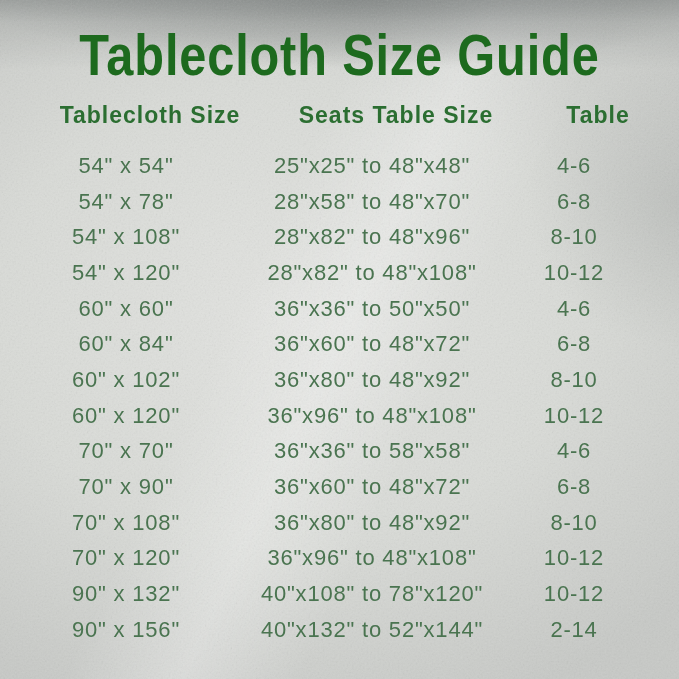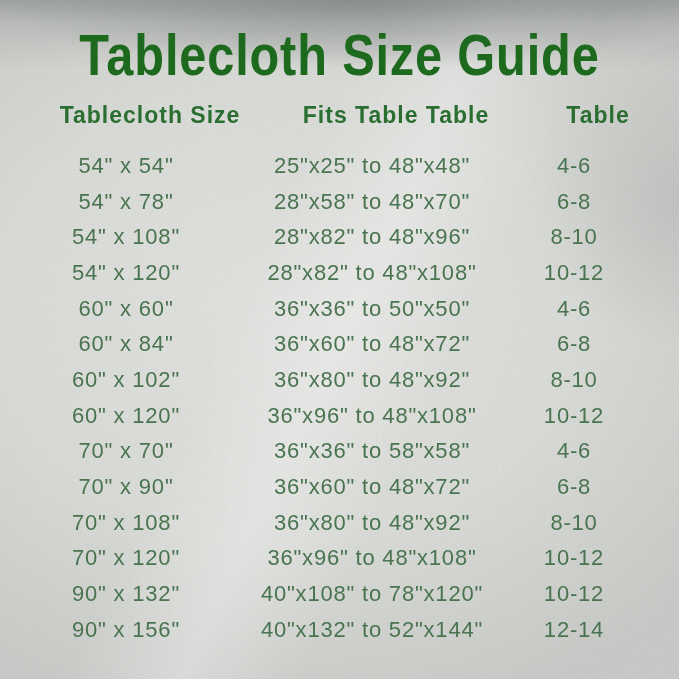--- a/index.html
+++ b/index.html
@@ -78,21 +78,21 @@
     </filter>
     <rect width="679" height="679" filter="url(#grain)"></rect>
   </svg>
 
   <div class="content">
 
     <div class="title" style="color: rgb(29, 106, 30);">Tablecloth Size Guide</div>
 
     <div class="grid-row thead" style="color: rgb(43, 110, 49); margin-left: 24px;">
       <div>Tablecloth Size</div>
-      <div>Fits Table Table</div>
+      <div>Seats Table Size</div>
       <div>Table</div>
     </div>
 
     <div class="tbody" id="tbody">
         <div class="grid-row trow" style="color: rgb(74, 116, 80);">
           <div>54" x 54"</div>
           <div>25"x25" to 48"x48"</div>
           <div>4-6</div>
         </div>
         <div class="grid-row trow" style="color: rgb(74, 116, 80);">
@@ -151,18 +151,18 @@
           <div>10-12</div>
         </div>
         <div class="grid-row trow" style="color: rgb(74, 116, 80);">
           <div>90" x 132"</div>
           <div>40"x108" to 78"x120"</div>
           <div>10-12</div>
         </div>
         <div class="grid-row trow" style="color: rgb(74, 116, 80);">
           <div>90" x 156"</div>
           <div>40"x132" to 52"x144"</div>
-          <div>12-14</div>
+          <div>2-14</div>
         </div>
       </div>
 
   </div>
 </div>
 
 </body></html>

